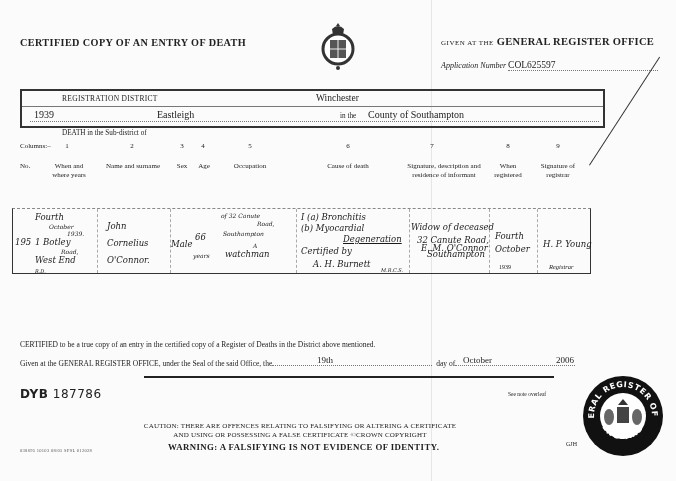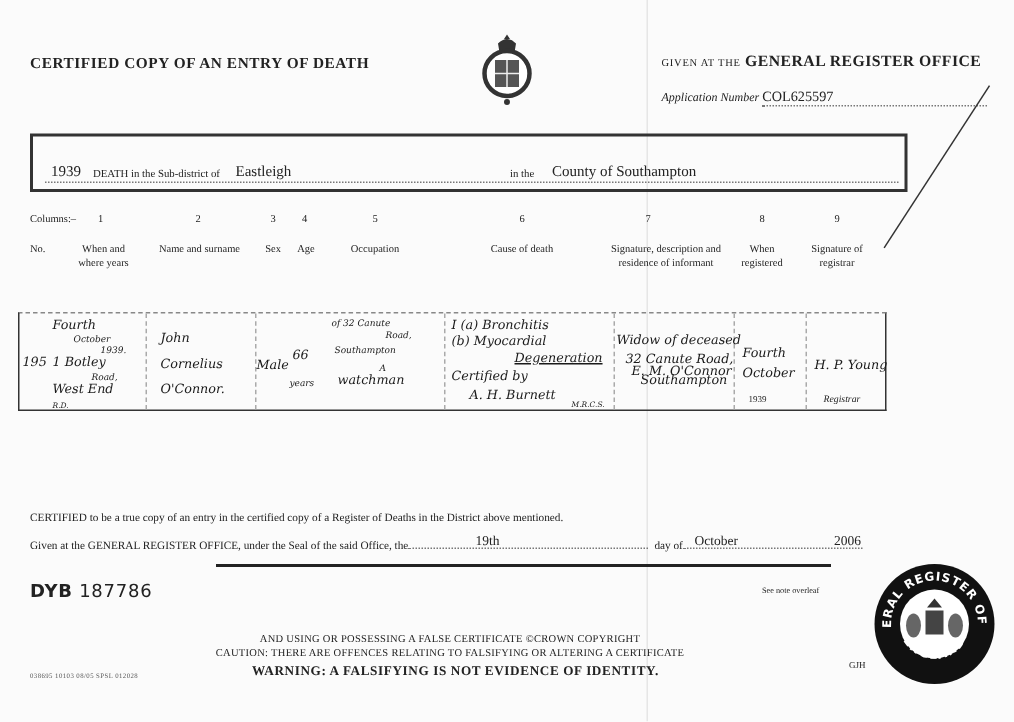--- a/index.html
+++ b/index.html
@@ -14,21 +14,21 @@
     .title-right .small { font-size: 7px; font-weight: normal; letter-spacing: 0.5px; }
     .appno { left: 441px; top: 60px; font-size: 8px; font-style: italic; width: 268px; }
     .appno .dots { display: inline-block; width: 150px; border-bottom: 1px dotted #777; font-style: normal; font-size: 9.5px; }
 
     .regbox { left: 20px; top: 89px; width: 581px; height: 35px; border: 2px solid #333; }
     .regbox .row1 { position: absolute; left: 0; top: 0; width: 100%; height: 15px; border-bottom: 1px solid #777; }
     .regbox .lbl1 { position: absolute; left: 40px; top: 3px; font-size: 7.5px; letter-spacing: 0.3px; }
     .regbox .win { position: absolute; left: 294px; top: 2px; font-size: 9.5px; }
     .regbox .row2 { position: absolute; left: 0; top: 16px; width: 100%; height: 19px; }
     .regbox .year { position: absolute; left: 12px; top: 2px; font-size: 10px; }
-    .regbox .sub { position: absolute; left: 40px; top: 5px; font-size: 7.2px; }
+    .regbox .sub { position: absolute; left: 40px; top: 22px; font-size: 7.2px; }
     .regbox .subval { position: absolute; left: 135px; top: 2px; font-size: 10px; }
     .regbox .inthe { position: absolute; left: 318px; top: 5px; font-size: 7.2px; }
     .regbox .county { position: absolute; left: 346px; top: 2px; font-size: 10px; }
     .regbox .dotline { position: absolute; left: 8px; right: 4px; top: 14px; border-bottom: 1px dotted #777; }
 
     .colnum { top: 142px; font-size: 7px; text-align: center; }
     .colhdr { top: 162px; font-size: 7px; text-align: center; line-height: 9px; }
 
     .entry { left: 12px; top: 208px; width: 577px; height: 64px; border: 1.5px solid #333; border-top: 1px dashed #888; }
     .vdiv { position: absolute; top: 0; height: 64px; border-left: 1px dashed #aaa; }
@@ -73,20 +73,24 @@
 <div class="abs title-right">
   <span class="small">GIVEN AT THE</span>
   <span>GENERAL REGISTER OFFICE</span>
 </div>
 <div class="abs appno">
   <span>Application Number</span>
   <span class="dots">COL625597</span>
 </div>
 
 <div class="abs regbox">
+  <div class="row1">
+    <span class="lbl1">REGISTRATION DISTRICT</span>
+    <span class="win">Winchester</span>
+  </div>
   <div class="row2">
     <div class="dotline"></div>
     <span class="year">1939</span>
     <span class="sub">DEATH in the Sub-district of</span>
     <span class="subval">Eastleigh</span>
     <span class="inthe">in the</span>
     <span class="county">County of Southampton</span>
   </div>
 </div>
 
@@ -174,22 +178,22 @@
 
 <div class="abs rule"></div>
 
 <div class="abs serial">
   <b>DYB</b>
   <span>187786</span>
 </div>
 <div class="abs overleaf">See note overleaf</div>
 
 <div class="abs caution">
+  <div>CAUTION: THERE ARE OFFENCES RELATING TO FALSIFYING OR ALTERING A CERTIFICATE</div>
   <div>AND USING OR POSSESSING A FALSE CERTIFICATE ©CROWN COPYRIGHT</div>
-  <div>CAUTION: THERE ARE OFFENCES RELATING TO FALSIFYING OR ALTERING A CERTIFICATE</div>
 </div>
 <div class="abs warning">WARNING: A FALSIFYING IS NOT EVIDENCE OF IDENTITY.</div>
 <div class="abs code">038695  10103  08/05  SPSL  012028</div>
 <div class="abs gjh">GJH</div>
 
 <svg class="abs seal" viewBox="0 0 82 82">
   <defs>
     <path id="arcTop" d="M12 41 A29 29 0 0 1 70 41"></path>
     <path id="arcBot" d="M18 47 A24 24 0 0 0 64 47"></path>
   </defs>

